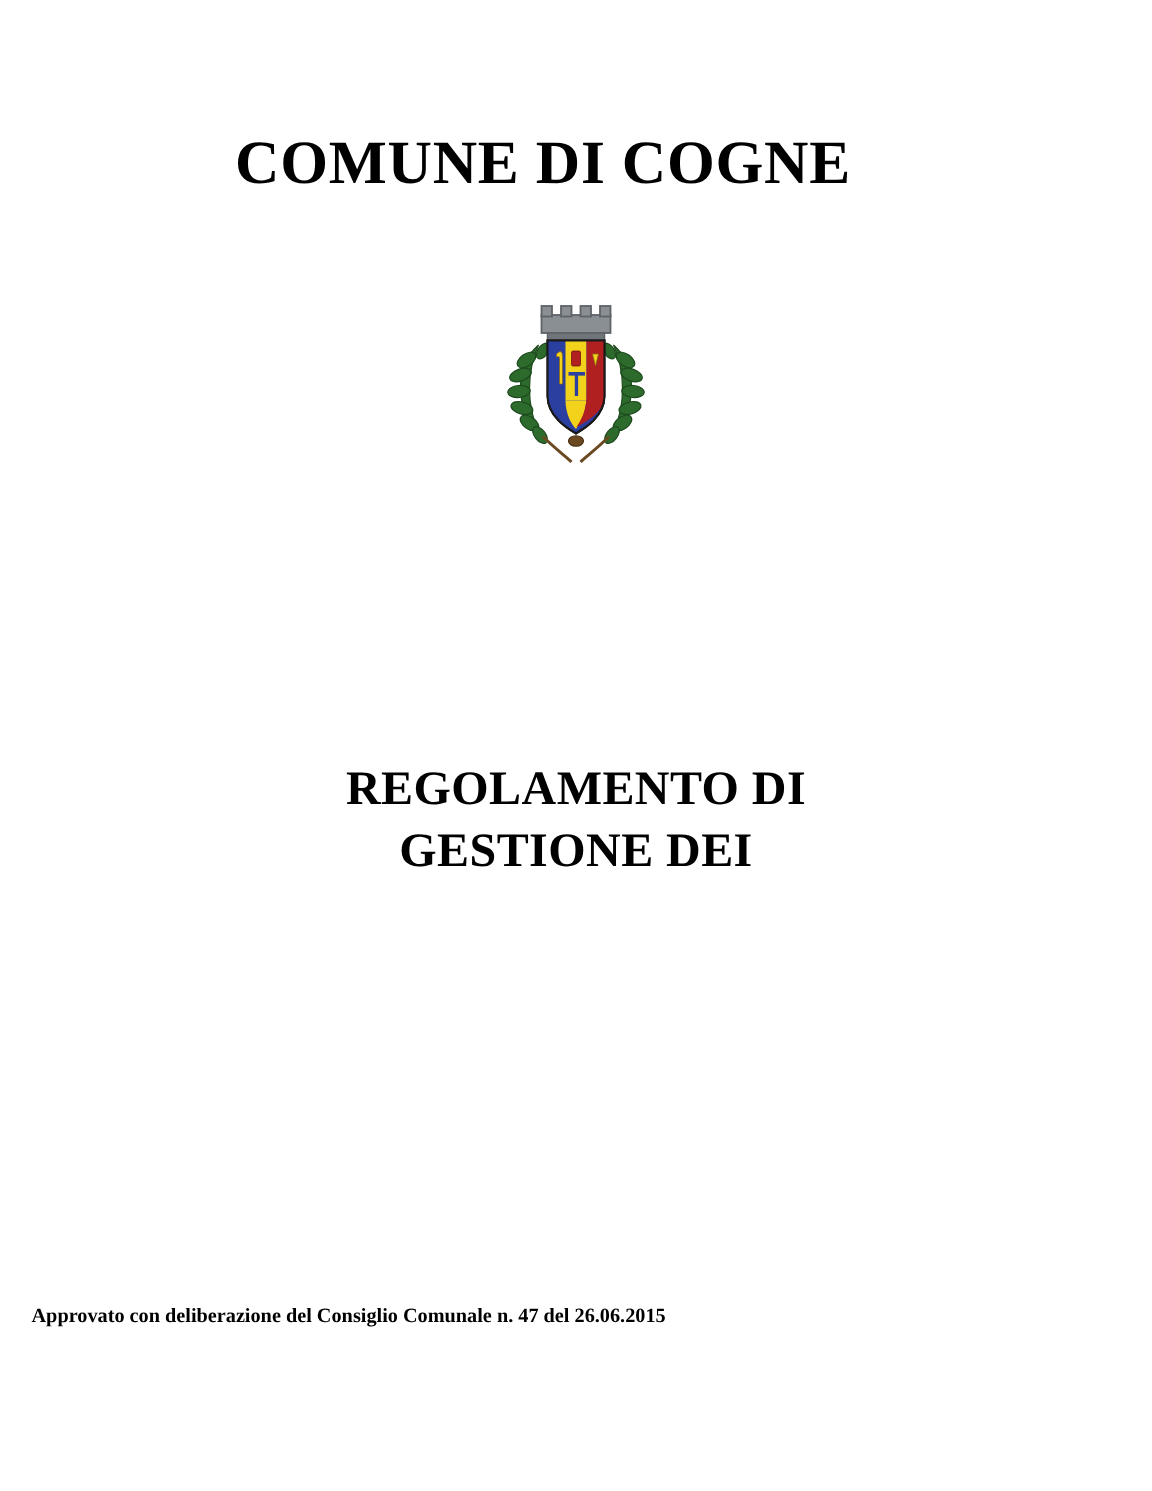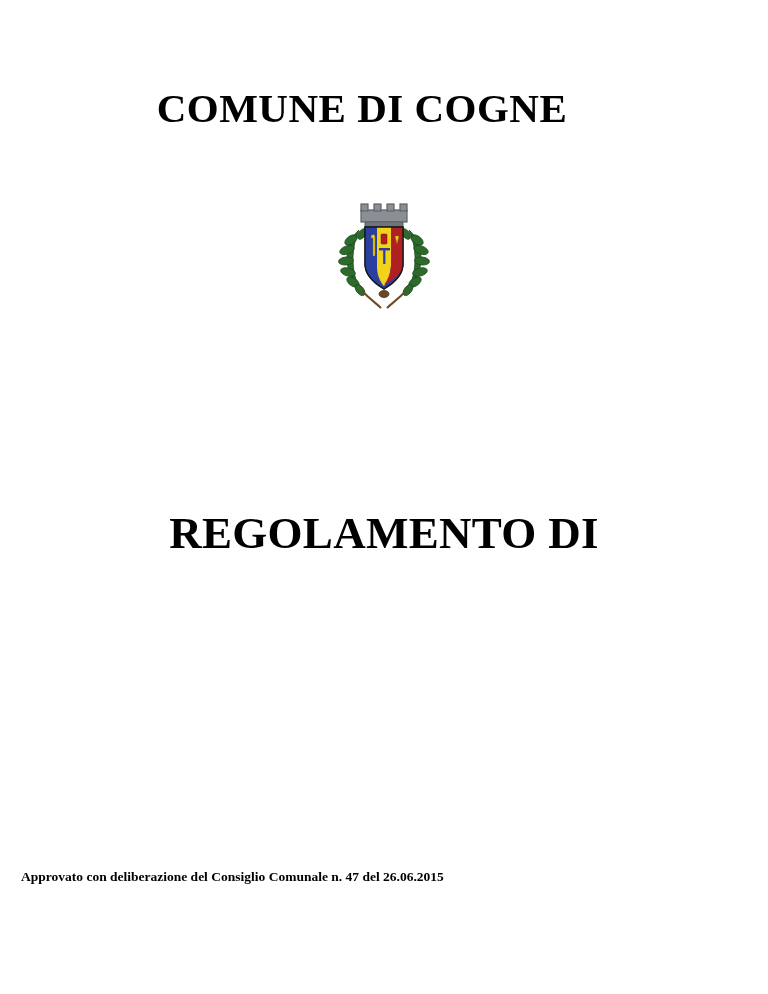--- a/index.html
+++ b/index.html
@@ -46,21 +46,21 @@
     height: 120px;
   }
   .main-title {
     position: absolute;
     top: 505px;
     left: 0;
     width: 768px;
     text-align: center;
     font-family: "Liberation Serif", serif;
     font-weight: bold;
-    font-size: 45px;
+    font-size: 32px;
     line-height: 1.28;
     letter-spacing: 0.3px;
   }
   .main-title .line {
     display: block;
     white-space: nowrap;
   }
   .approval {
     position: absolute;
     top: 869px;
@@ -134,17 +134,18 @@
           <path d="M33 95 C42 104 48 108 52 112"></path>
           <path d="M77 95 C68 104 62 108 58 112"></path>
         </g>
         <ellipse cx="55" cy="98" rx="5" ry="3.5" fill="#6b4a22" stroke="#4a3216" stroke-width="0.8"></ellipse>
       </svg>
     </span>
   </div>
 
   <div class="main-title">
     <span class="line">REGOLAMENTO DI</span>
+    <span class="line">GESTIONE DEI</span>
   </div>
 
   <div class="approval">Approvato con deliberazione del Consiglio Comunale n. 47 del  26.06.2015</div>
 
 </div>
 
 </body></html>

